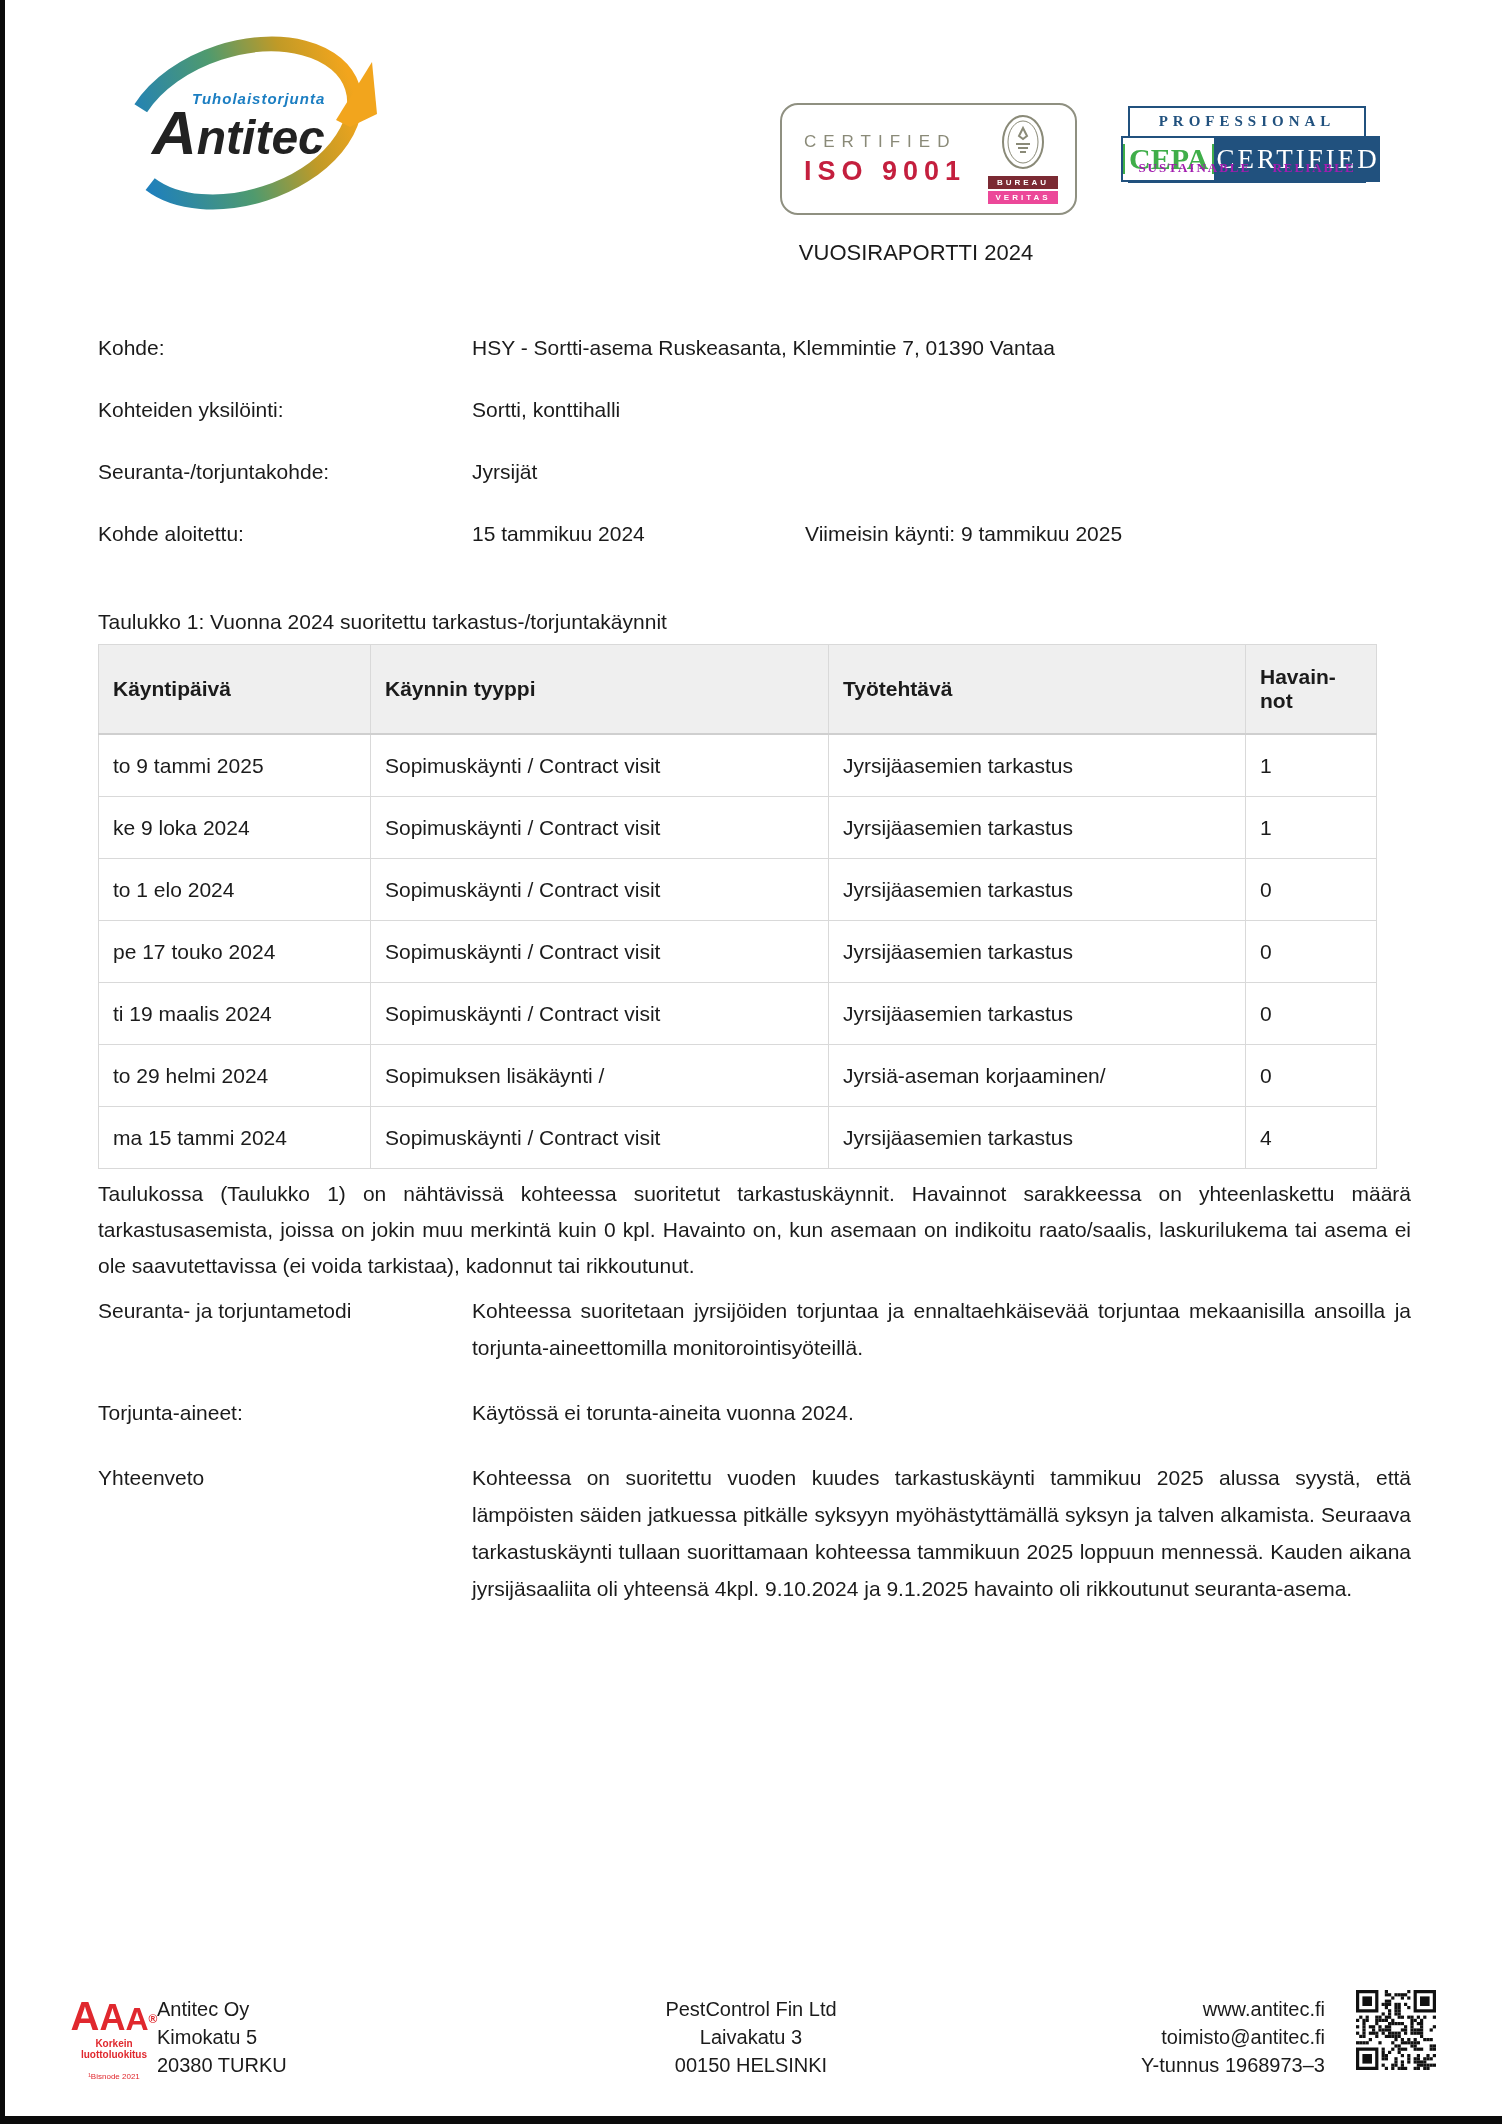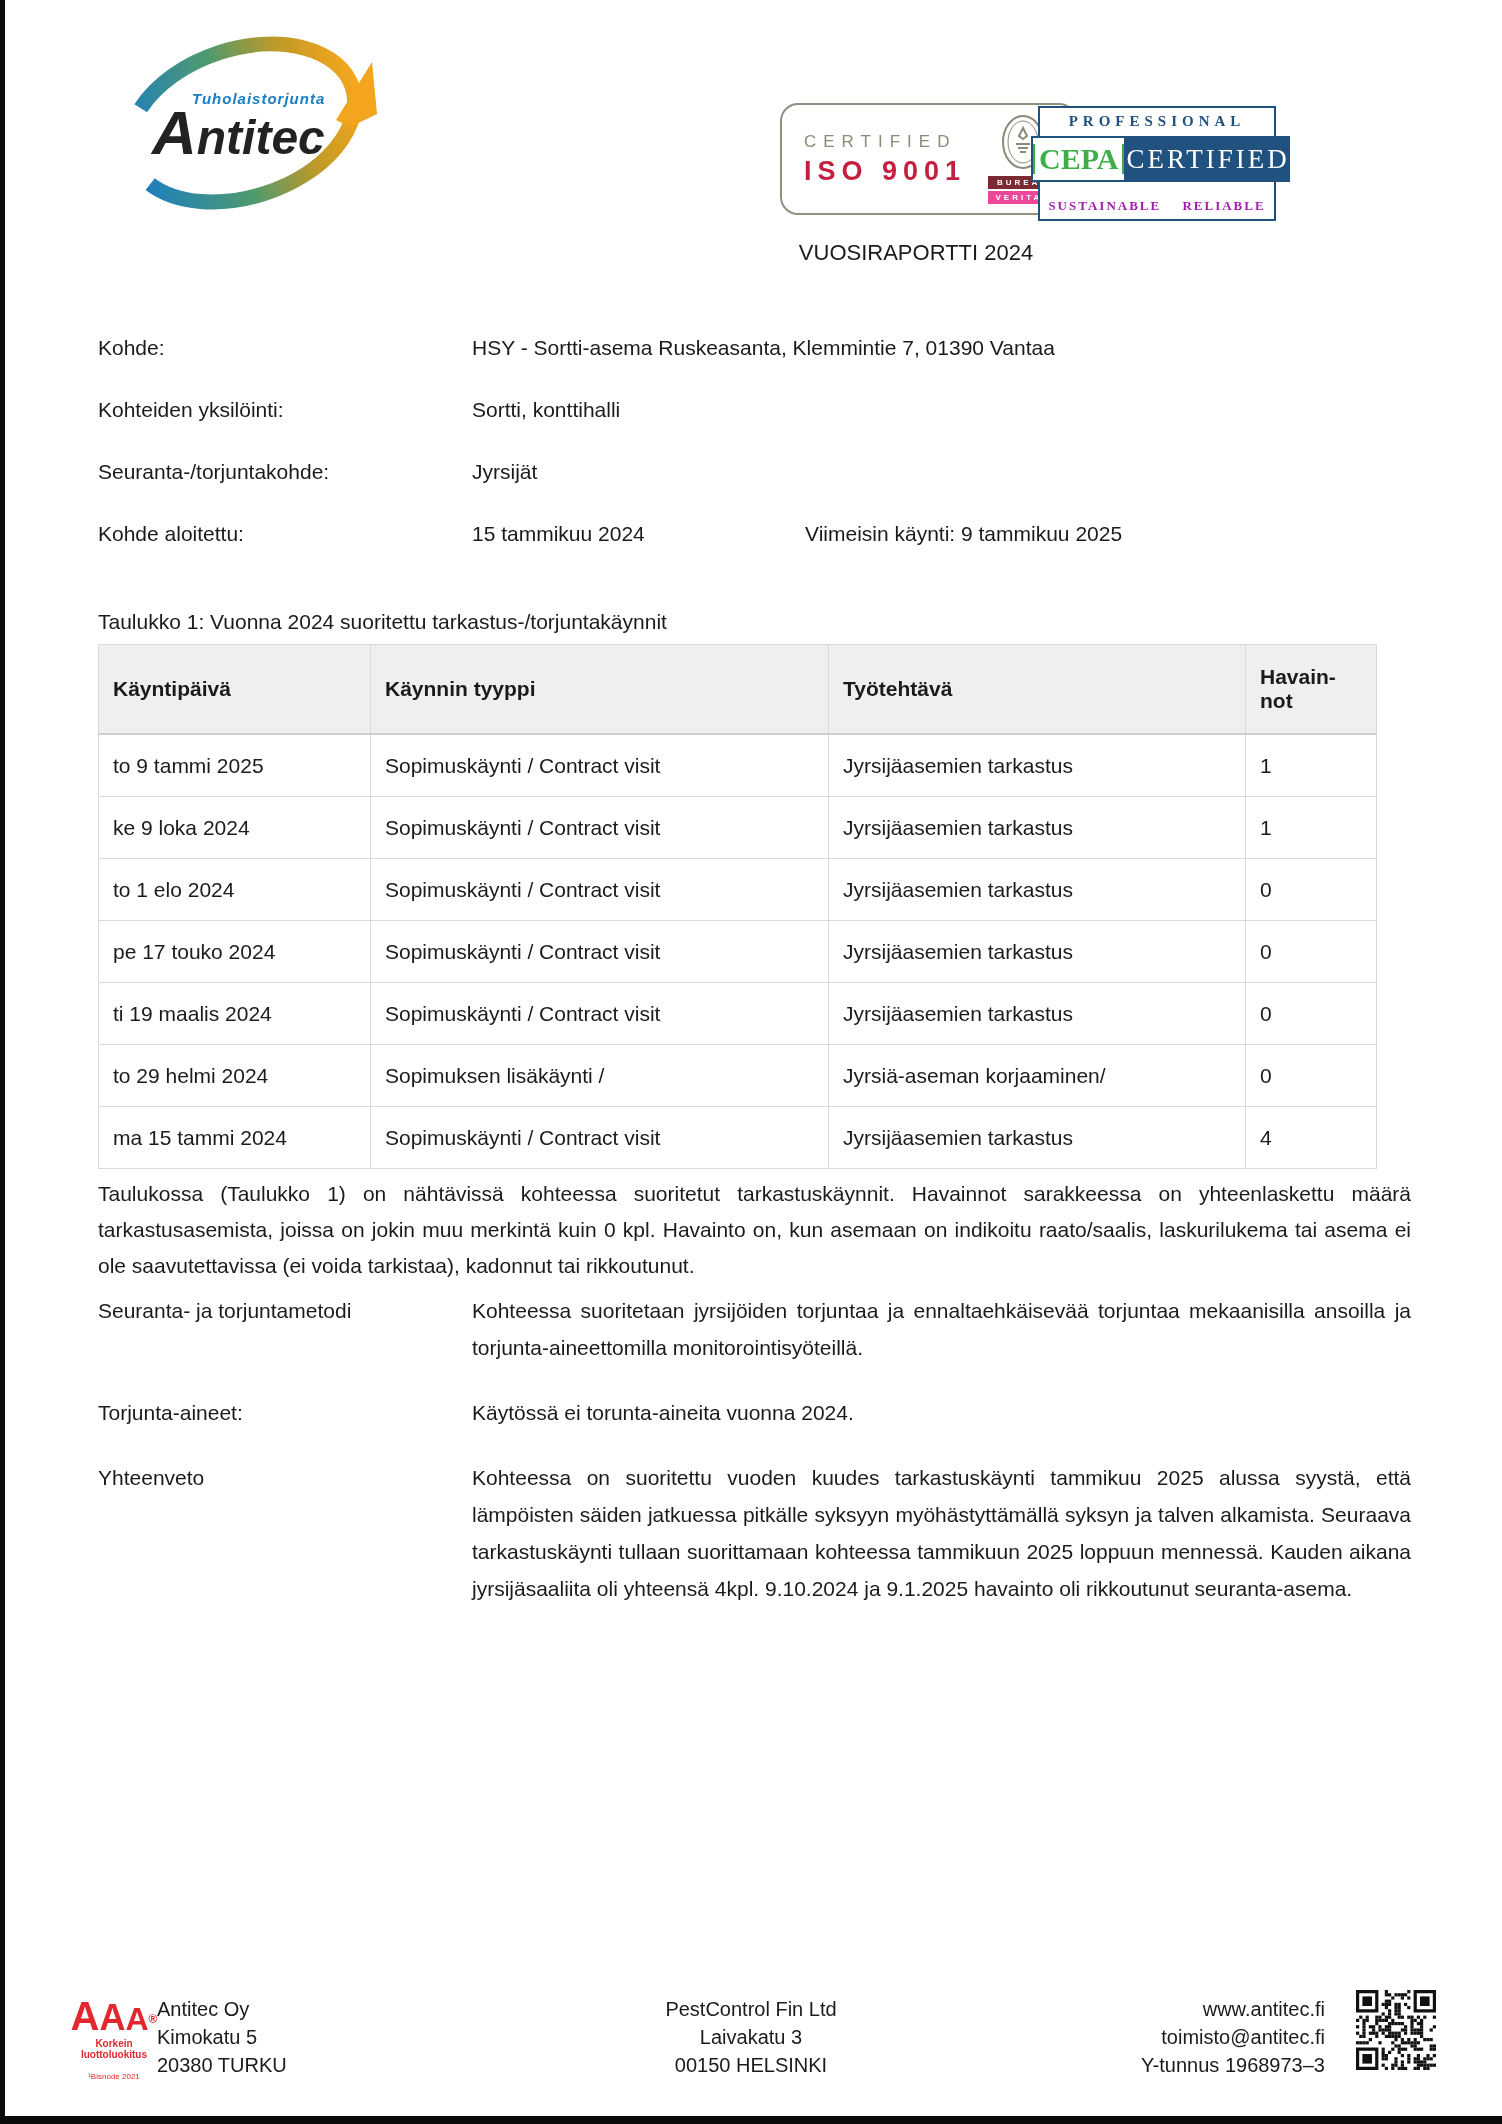--- a/index.html
+++ b/index.html
@@ -15,21 +15,21 @@
              border:2px solid #8f9081;border-radius:18px;background:#fff;display:flex;align-items:center;}
   .iso-text{padding-left:22px;width:170px;}
   .iso-line1{font-size:17px;letter-spacing:7px;color:#8a8a78;font-weight:500;}
   .iso-line2{font-size:27px;letter-spacing:6px;color:#c41f3e;font-weight:bold;margin-top:4px;}
   .bv-seal{width:86px;margin-left:6px;text-align:center;}
   .bv-bar{display:block;width:70px;margin:2px auto 0;color:#fff;font-size:8px;font-weight:bold;
           letter-spacing:3px;padding:2px 0;text-align:center;}
   .bv-bar.top{background:#7b2a33;}
   .bv-bar.bot{background:#ec4899;}
 
-  .cepa-badge{position:absolute;left:1031px;top:106px;width:252px;height:115px;}
+  .cepa-badge{position:absolute;left:1121px;top:106px;width:252px;height:77px;}
   .cepa-frame{position:absolute;left:7px;right:7px;top:0;bottom:0;border:2px solid #21517e;background:#fff;}
   .cepa-top{position:absolute;top:7px;left:0;right:0;text-align:center;
             font-family:"Liberation Serif",serif;font-weight:bold;color:#21517e;
             font-size:15px;letter-spacing:5px;}
   .cepa-mid{position:absolute;top:30px;left:0;right:0;height:46px;display:flex;}
   .cepa-left{width:94px;background:#fff;border:2px solid #21517e;display:flex;align-items:center;justify-content:center;}
   .cepa-left span{font-family:"Liberation Serif",serif;font-weight:bold;font-size:30px;color:#3fae49;
                   border-left:2px solid #3fae49;border-right:2px solid #3fae49;padding:0 4px;line-height:30px;}
   .cepa-right{flex:1;background:#21517e;color:#fff;display:flex;align-items:center;justify-content:center;
               font-family:"Liberation Serif",serif;font-size:27px;letter-spacing:3px;}

